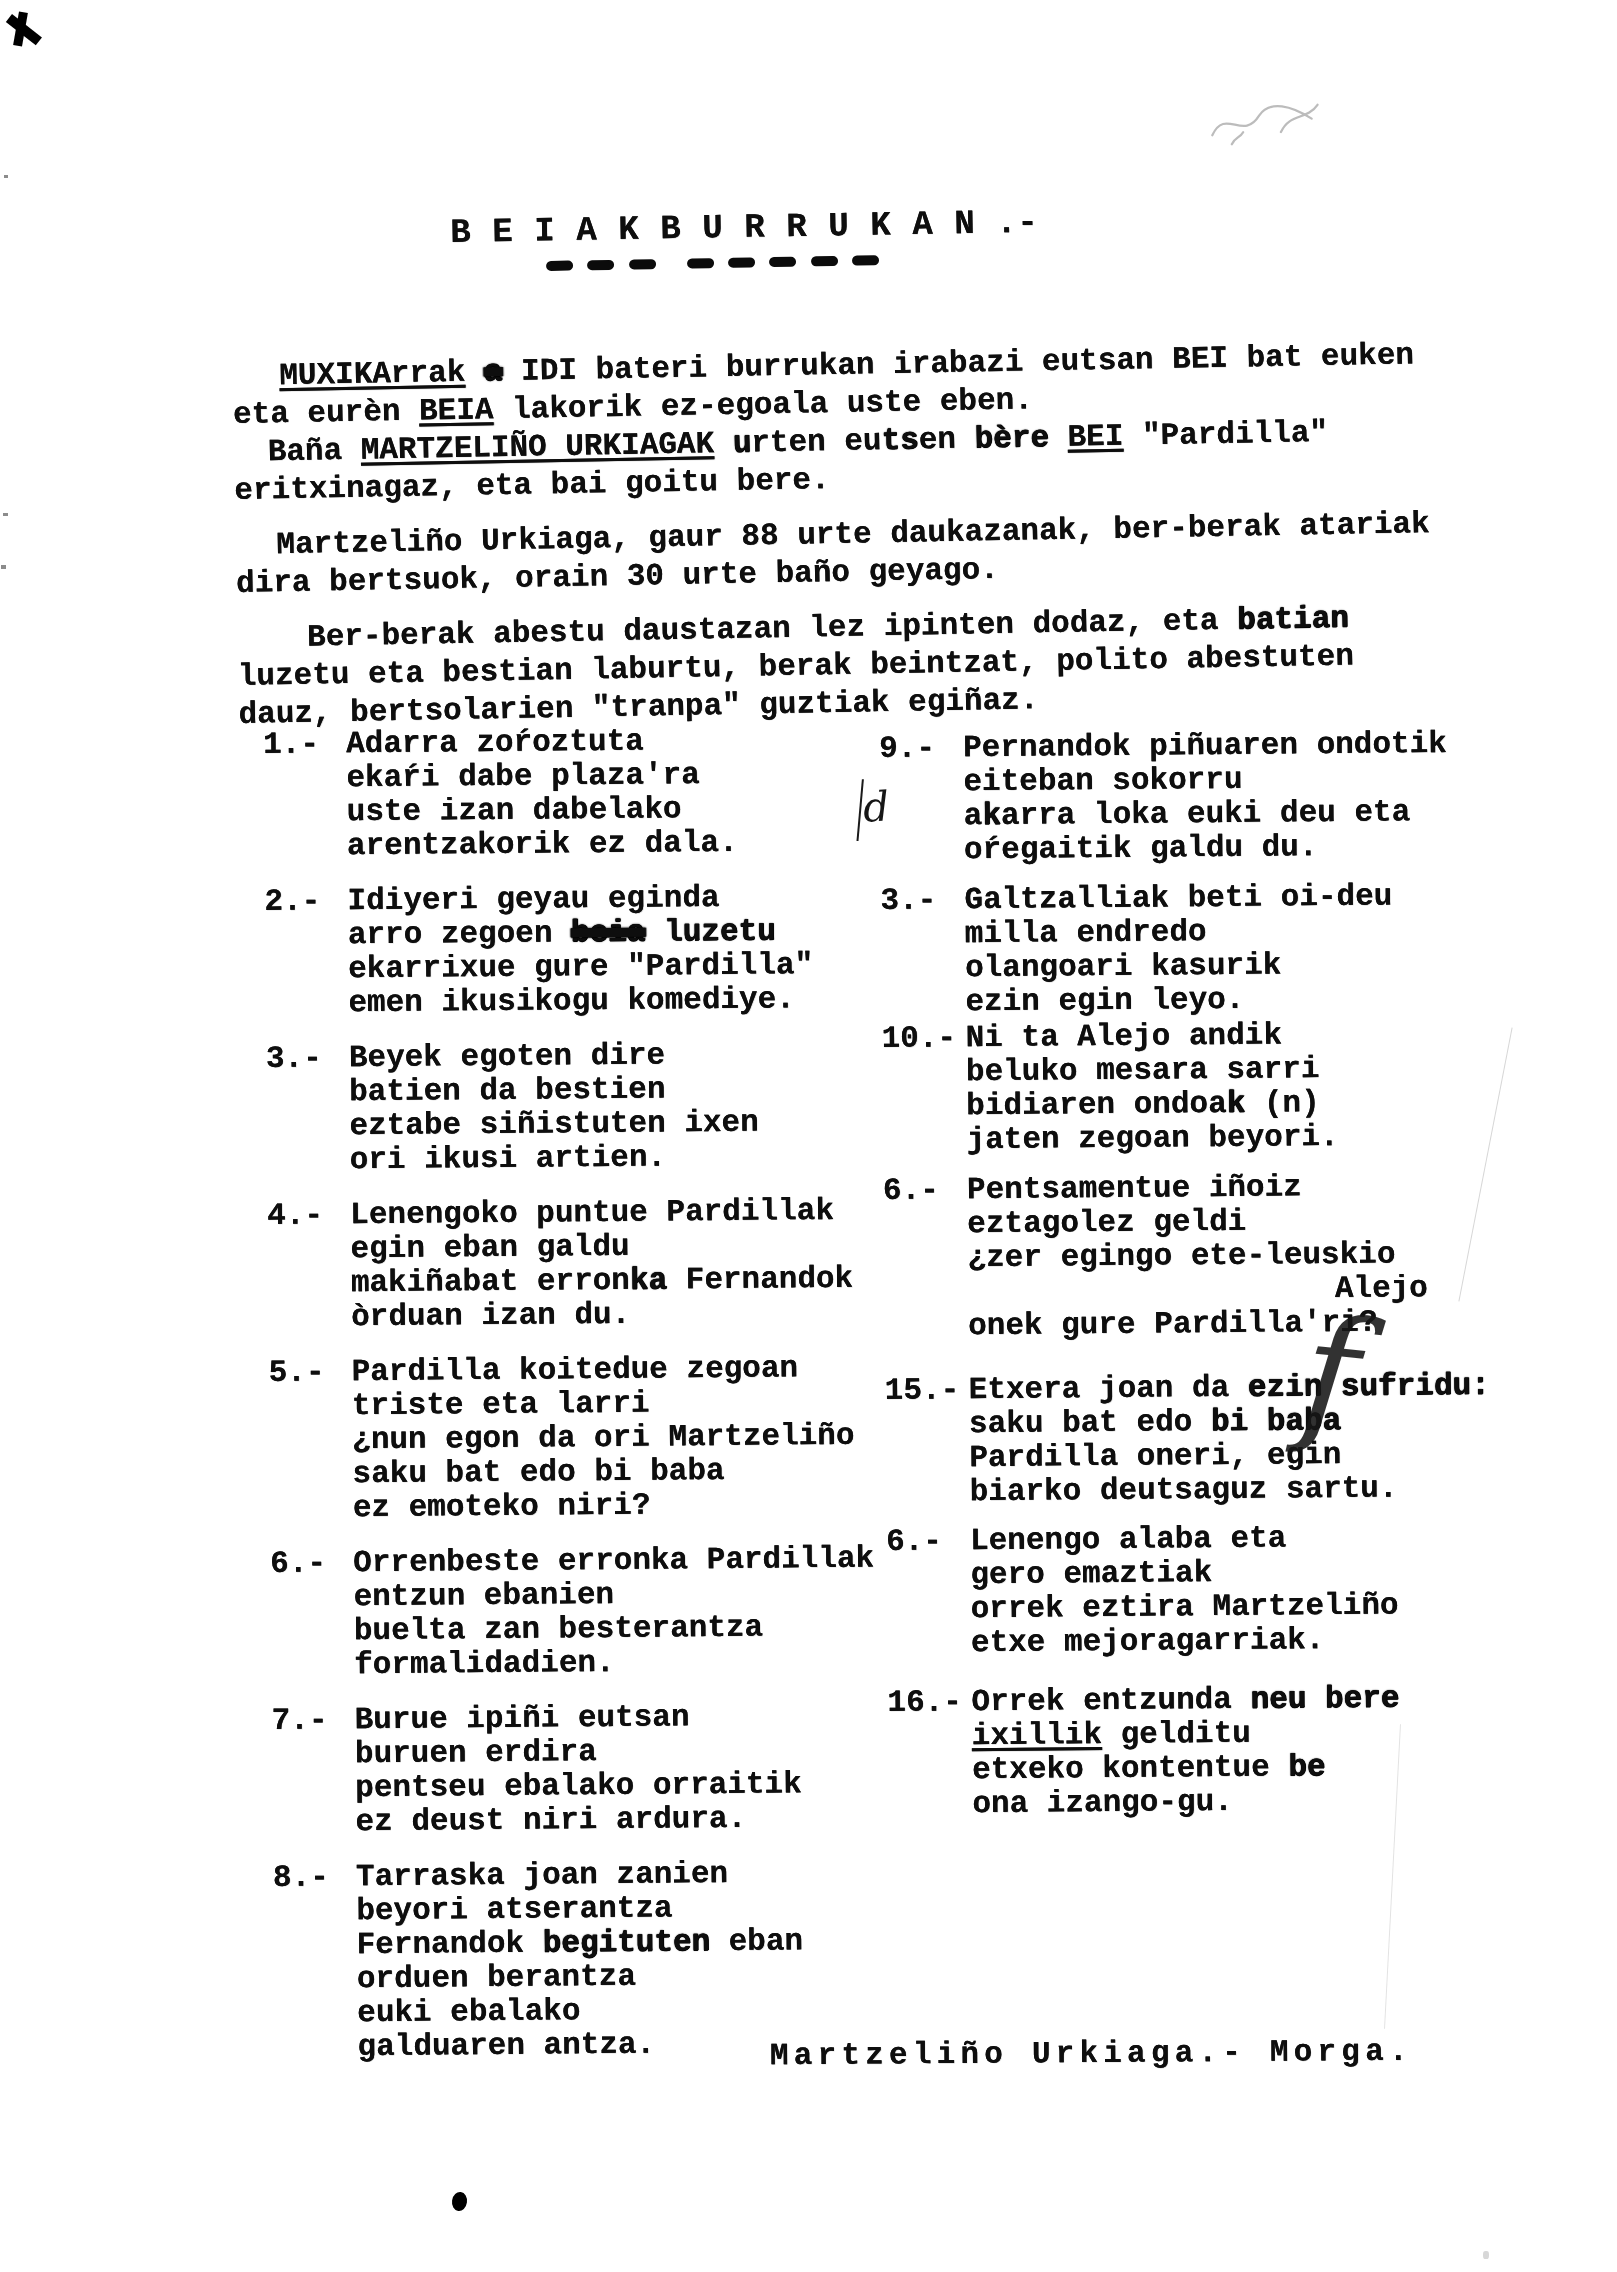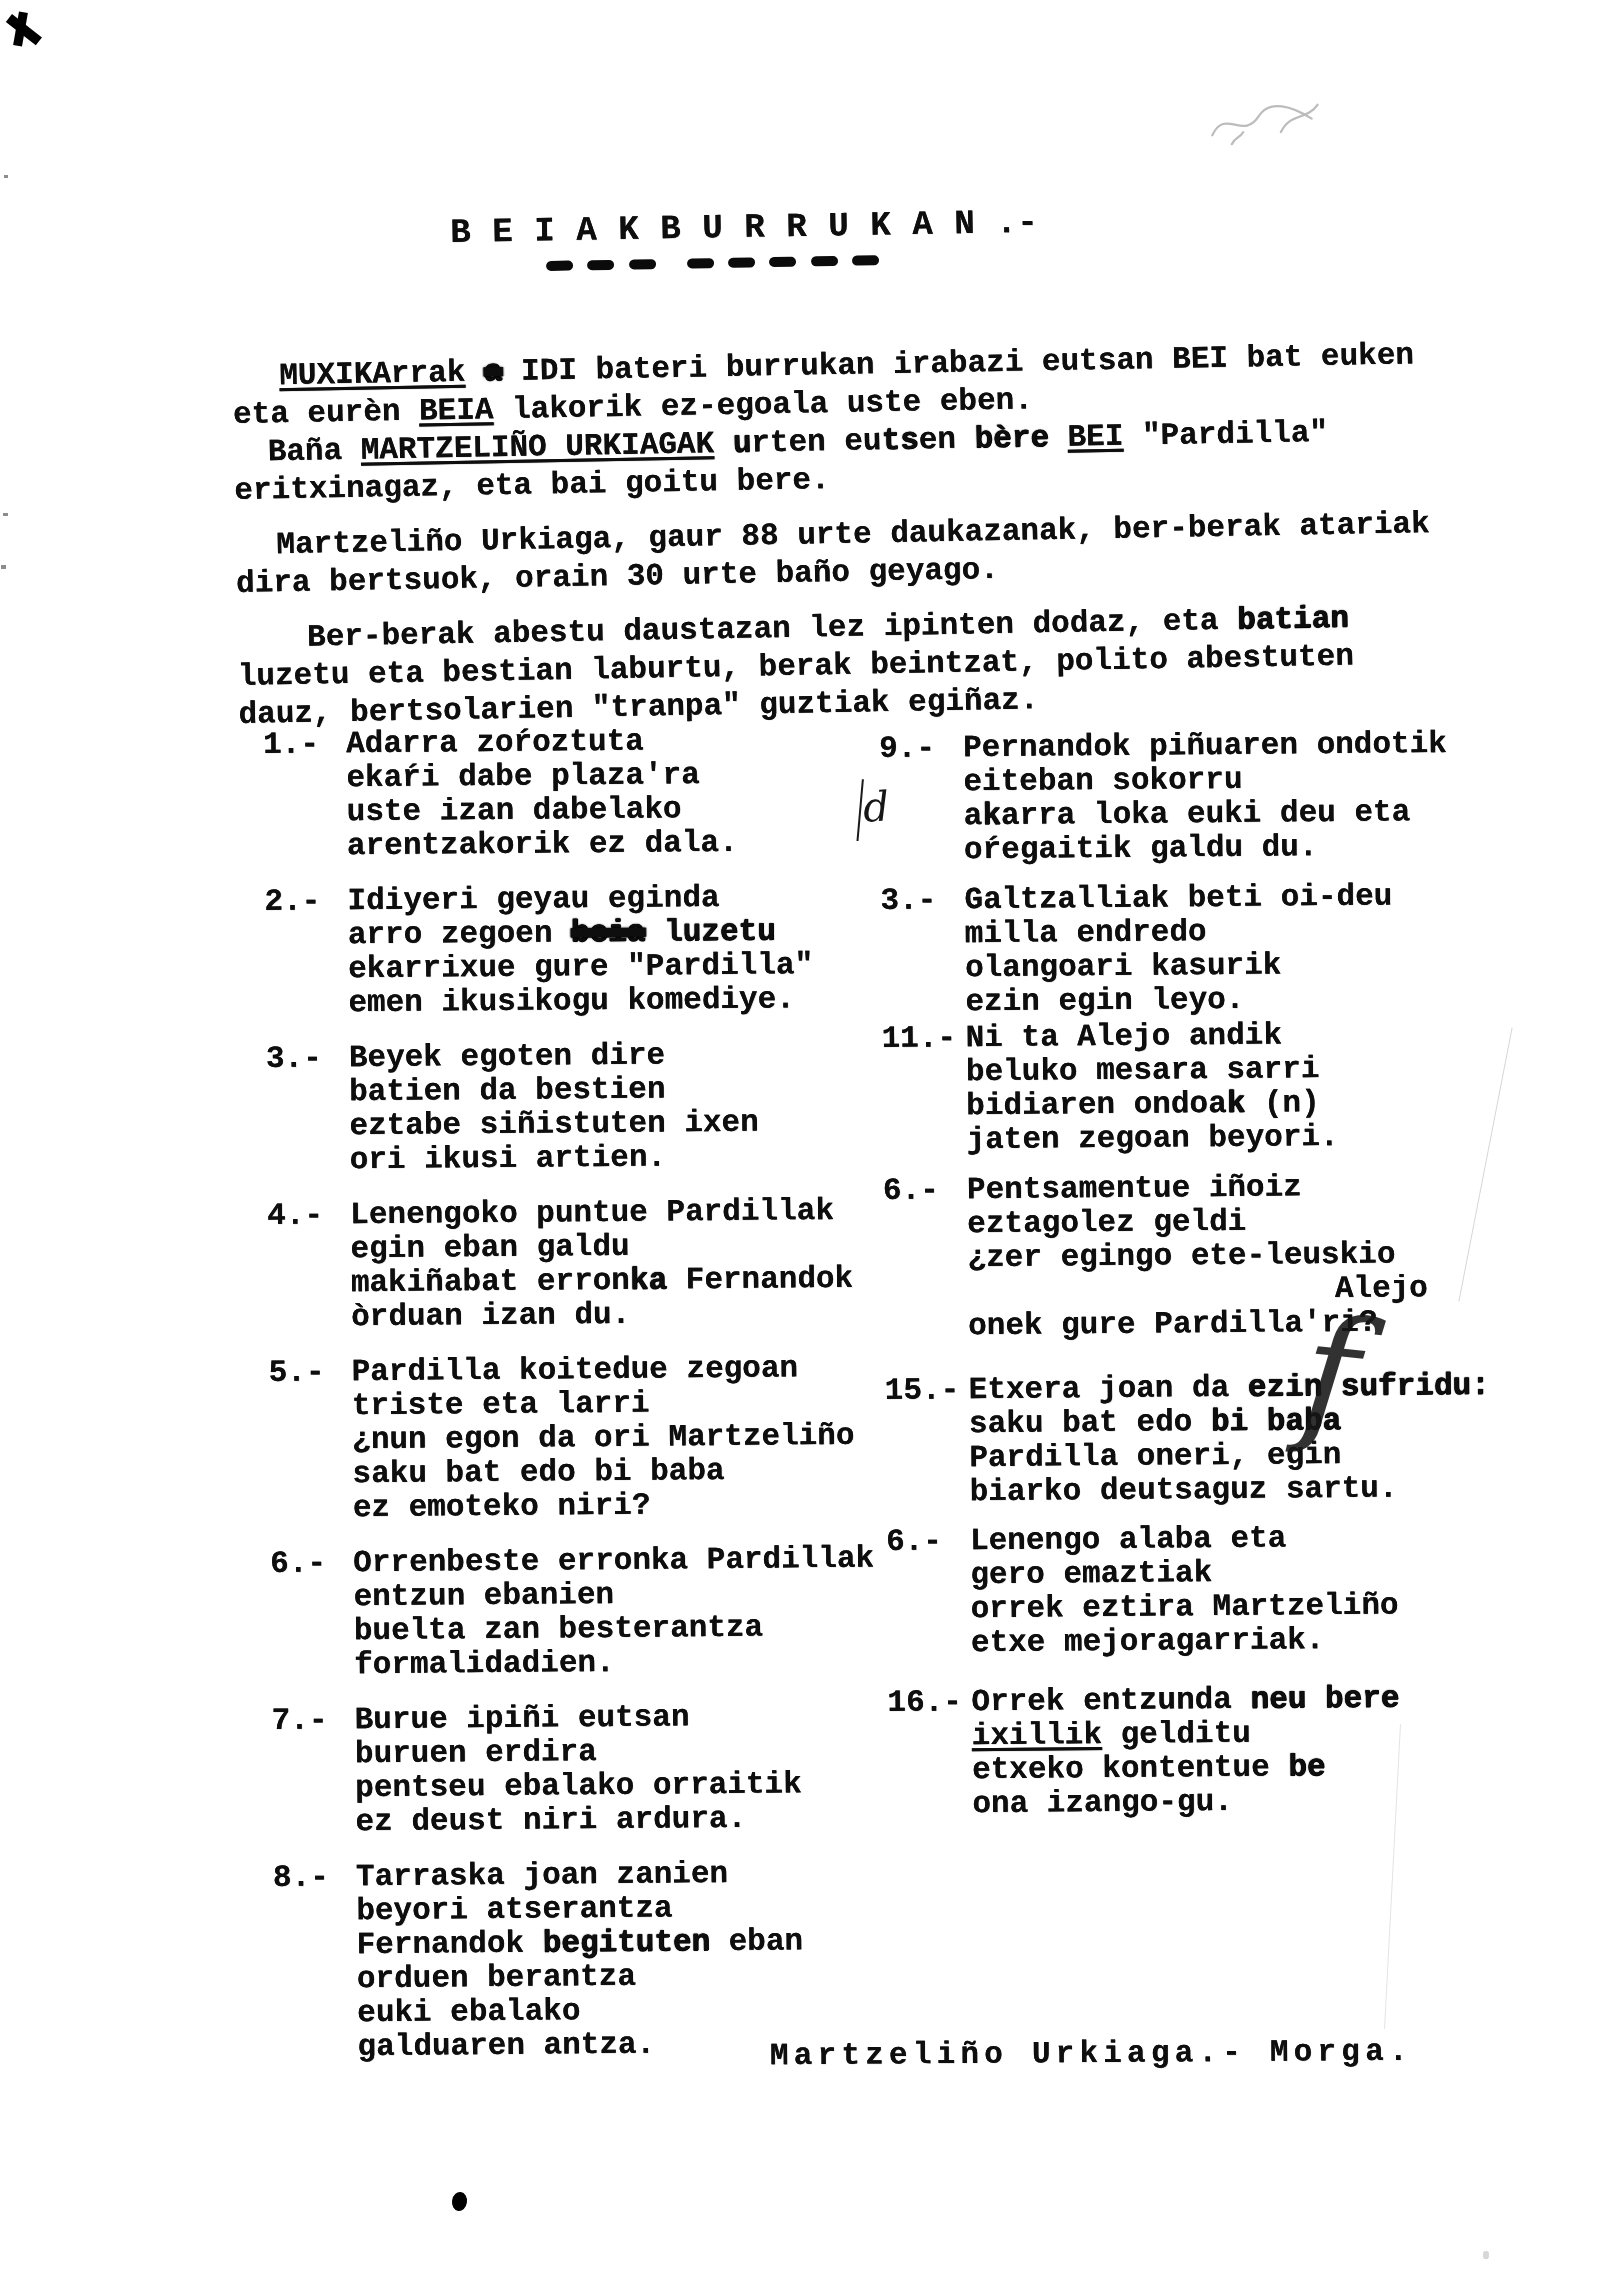--- a/index.html
+++ b/index.html
@@ -227,21 +227,21 @@
     <div class="verse">
       <span class="vnum">3.-</span>
       <div class="vbody">
         <div class="vline">Galtzalliak beti oi-deu</div>
         <div class="vline">milla endredo</div>
         <div class="vline">olangoari kasurik</div>
         <div class="vline">ezin egin leyo.</div>
       </div>
     </div>
     <div class="verse">
-      <span class="vnum">11.-</span>
+      <span class="vnum">10.-</span>
       <div class="vbody">
         <div class="vline">Ni ta Alejo andik</div>
         <div class="vline">beluko mesara sarri</div>
         <div class="vline">bidiaren ondoa<span class="b">k</span> (n)</div>
         <div class="vline">jaten zegoan beyori.</div>
       </div>
     </div>
     <div class="verse">
       <span class="vnum">6.-</span>
       <div class="vbody">

